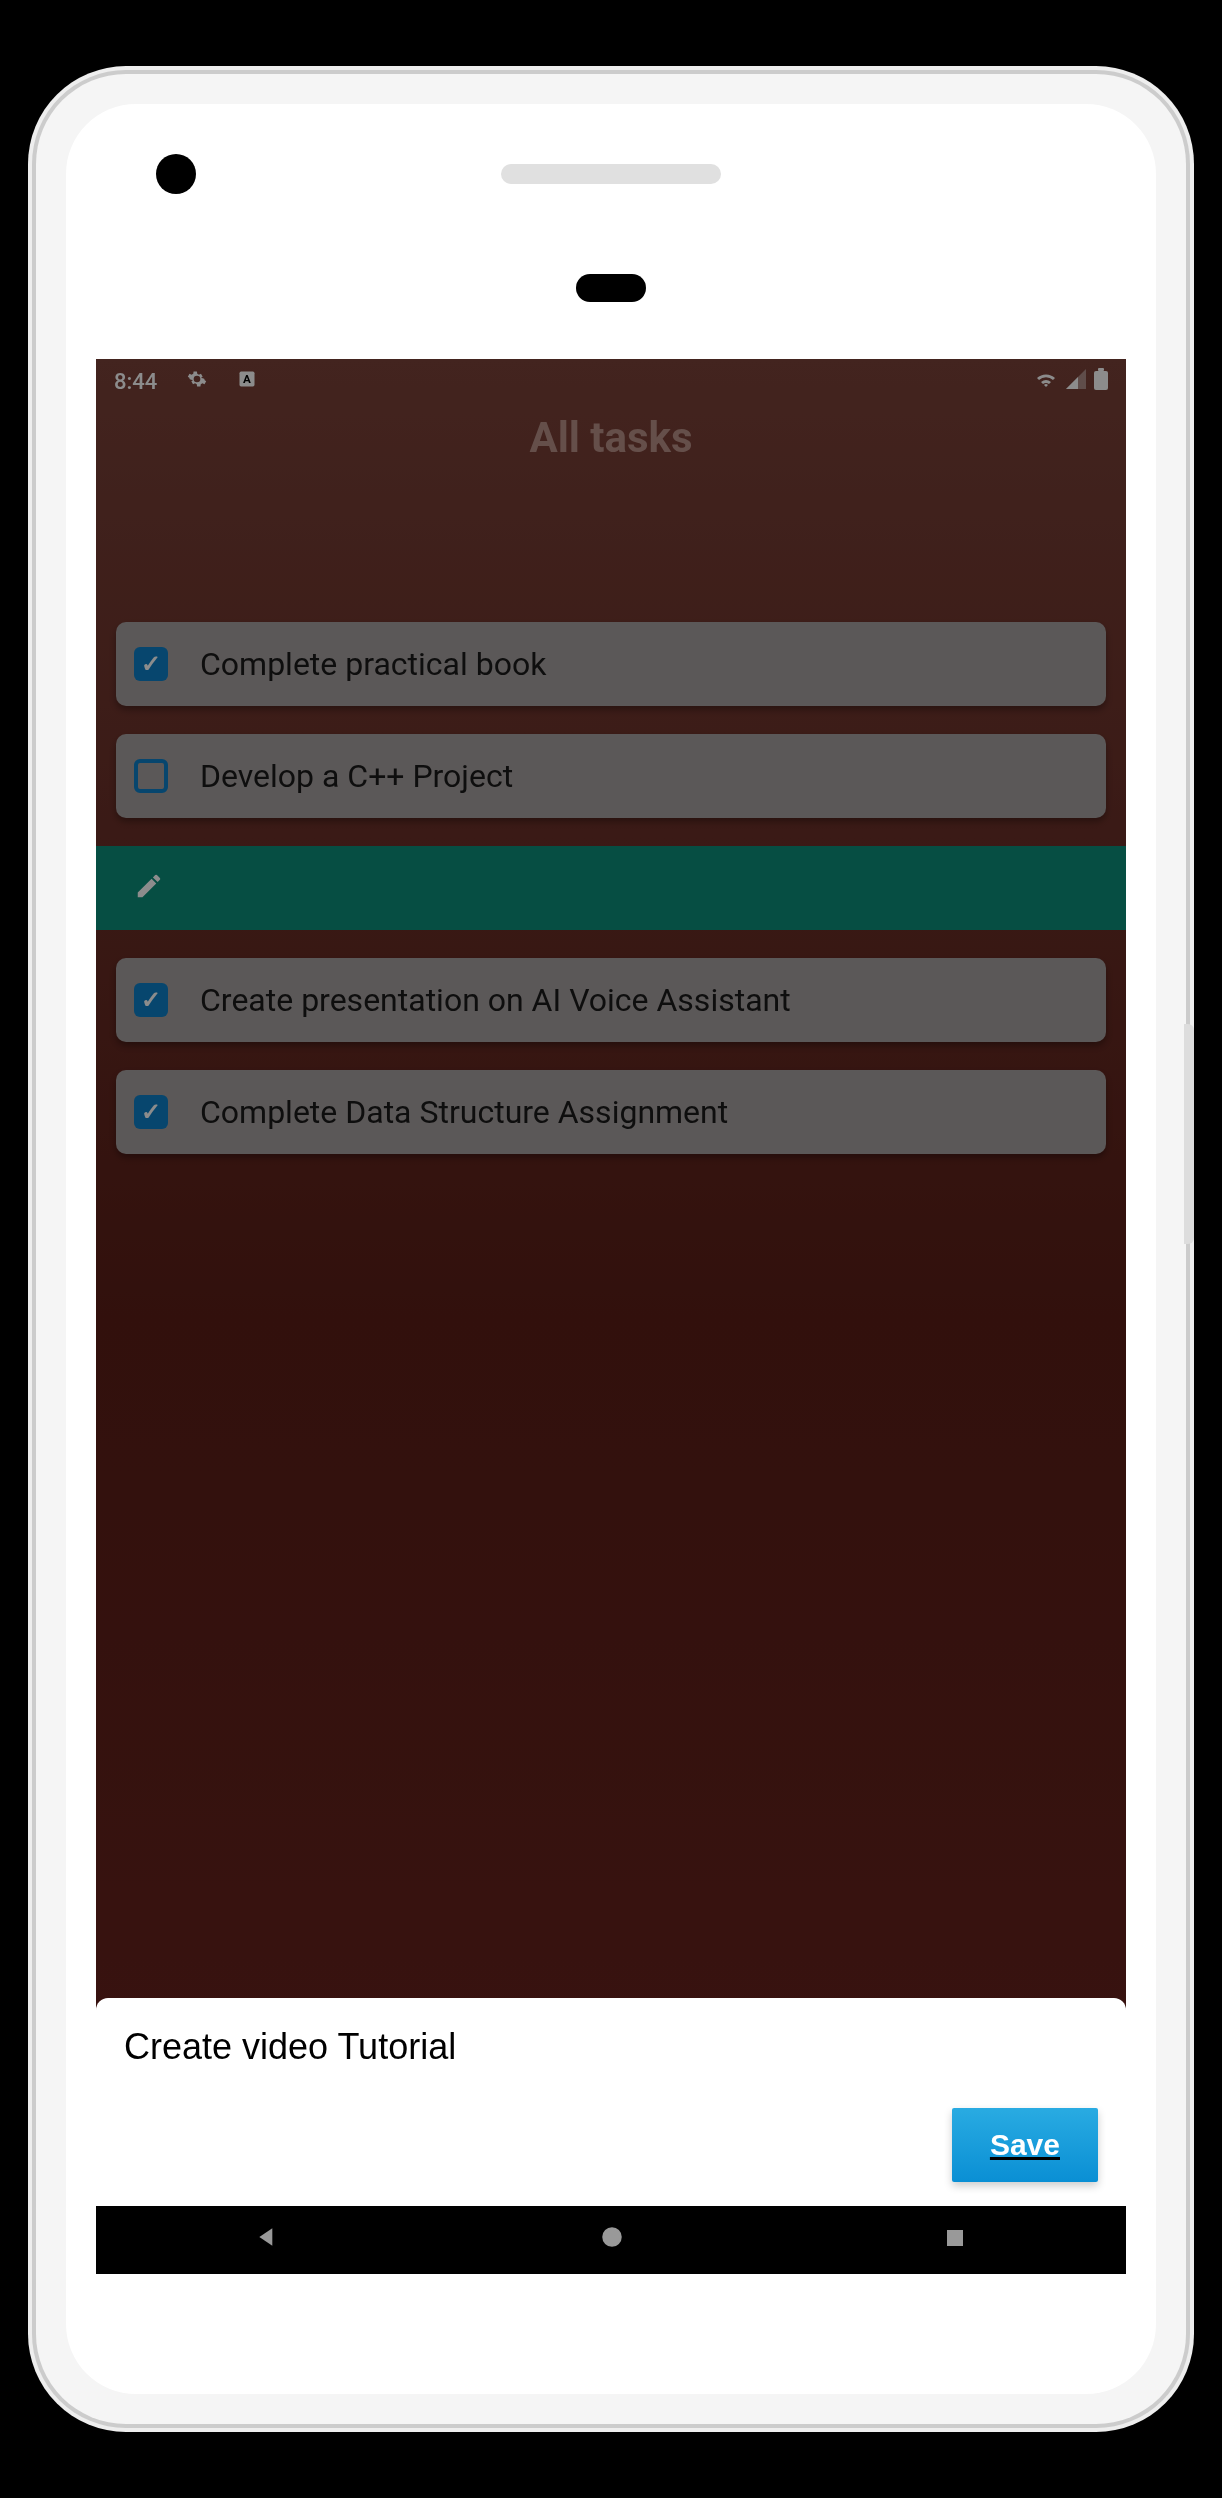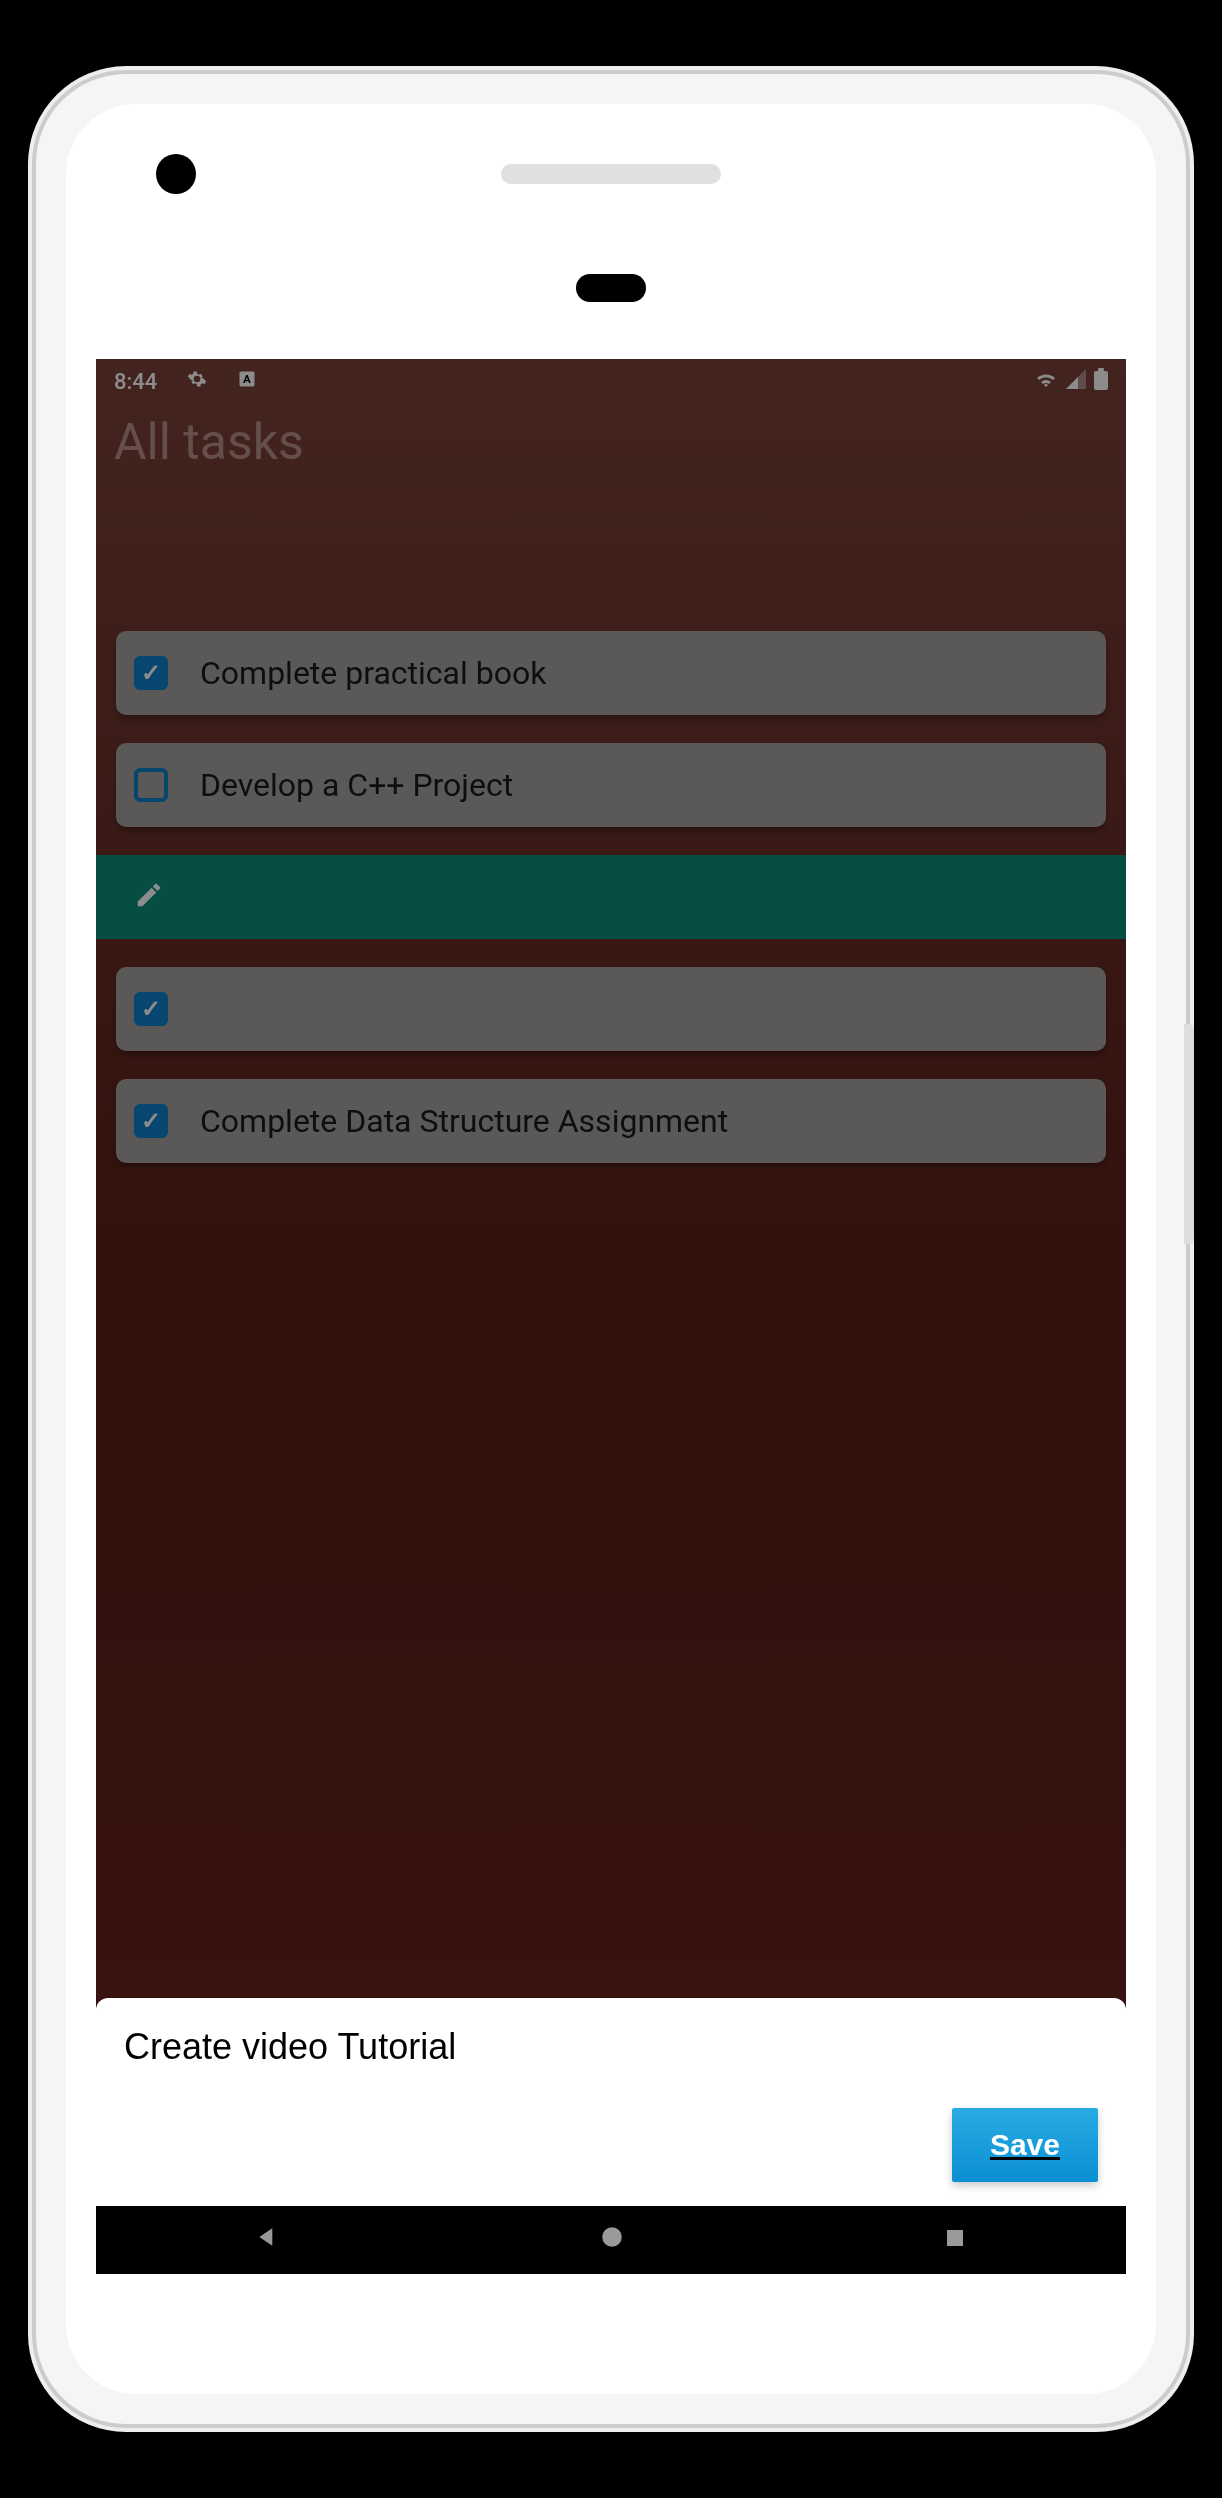--- a/index.html
+++ b/index.html
@@ -86,25 +86,26 @@
       font-size: 22px;
       font-weight: 500;
       position: relative;
       z-index: 2;
     }
     .status-left { display: flex; align-items: center; gap: 30px; }
     .status-right { display: flex; align-items: center; gap: 8px; }
     .status-icon { display: inline-block; }
     .page-title {
       color: #b89088;
-      font-size: 50px;
-      font-weight: 400;
+      font-size: 42px;
+      font-weight: 700;
       padding: 10px 18px 20px;
       position: relative;
       z-index: 2;
+      text-align: center;
     }
     .tasks-area {
       padding: 140px 20px 0;
       display: flex;
       flex-direction: column;
       gap: 28px;
       position: relative;
       z-index: 2;
     }
     .task-card {
@@ -263,20 +264,21 @@
             <svg width="30" height="30" viewBox="0 0 24 24" fill="#fff">
                 <path d="M3 17.25V21h3.75L17.81 9.94l-3.75-3.75L3 17.25zM20.71 7.04a1 1 0 000-1.41l-2.34-2.34a1 1 0 00-1.41 0l-1.83 1.83 3.75 3.75 1.83-1.83z"></path>
               </svg>
           </span>
         </div>
 
         <div class="task-card">
           <div class="checkbox checked">
             <span class="checkmark">✓</span>
           </div>
+          <span class="task-label">Create presentation on AI Voice Assistant</span>
         </div>
 
         <div class="task-card">
           <div class="checkbox checked">
             <span class="checkmark">✓</span>
           </div>
           <span class="task-label">Complete Data Structure Assignment</span>
         </div>
 
       </div>

